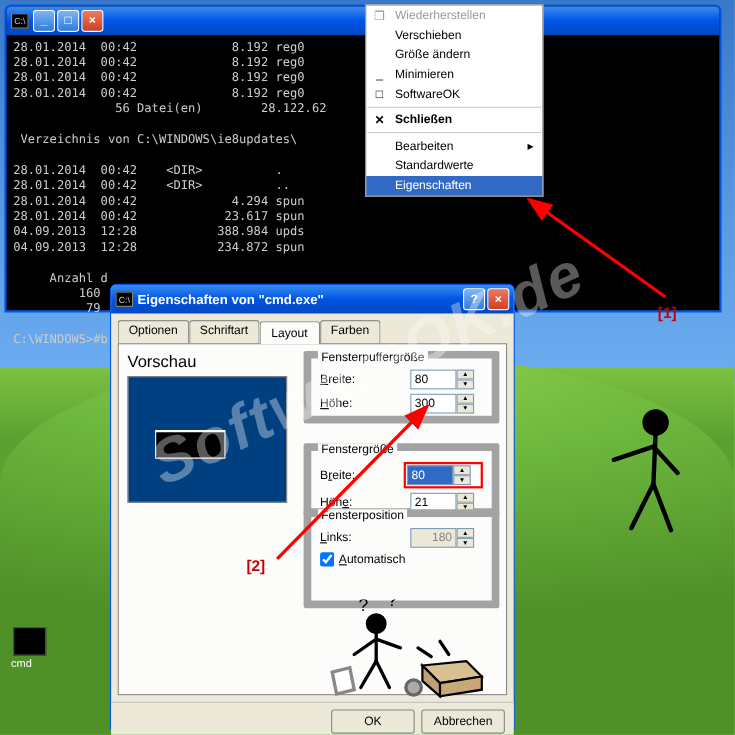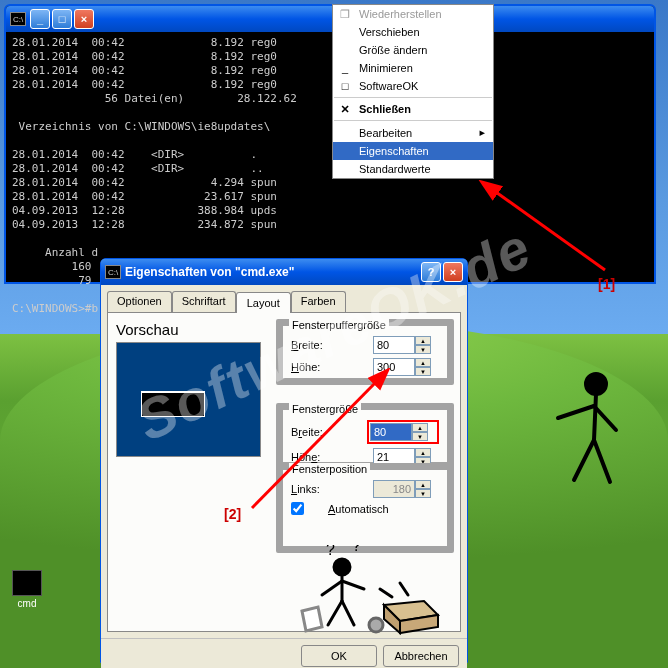--- a/index.html
+++ b/index.html
@@ -55,36 +55,36 @@
   .field-row { display: flex; align-items: center; margin-bottom: 4px; gap: 27px; }
   .field-label { flex: 1; font-size: 11px; }
   .field-label u { text-decoration: underline; }
   .spinner { display: flex; width: 66px; }
   .spinner input { width: 42px; height: 18px; font-size: 11px; padding: 1px 3px; border: 1px solid #7f9db9; text-align: left; }
   .spinner input[disabled] { background: #ece9d8; color: #888; text-align: right; }
   .spinner .updown { width: 16px; display: flex; flex-direction: column; }
   .spinner .ud { height: 9px; border: 1px solid #7f9db9; background: #ece9d8; font-size: 6px; display:flex; align-items:center; justify-content:center; cursor:pointer; }
   .highlight-box { border: 2px solid red; padding: 1px; display: inline-flex; }
   .highlight-box .spinner input { background: #316ac5; color: #fff; }
-  .checkbox-row { display: flex; align-items: center; font-size: 11px; margin-top: 4px; gap: 20px; }
+  .checkbox-row { display: flex; align-items: center; font-size: 11px; margin-top: 4px; }
   .checkbox-row input { margin-right: 4px; }
   
   .dlg-buttons { display: flex; justify-content: flex-end; gap: 6px; padding: 6px 8px; border-top: 1px solid #c0c0c0; background: #ece9d8; }
   .dlg-btn { width: 76px; height: 22px; font-size: 11px; border: 1px solid #888; background: #ece9d8; border-radius: 3px; cursor:pointer; }
   
   
   .arrow-svg { position: absolute; z-index: 50; pointer-events: none; }
   .annot { position: absolute; color: #c00; font-weight: bold; font-size: 14px; z-index: 51; }
   
   
   .stickman1 { position: absolute; right: 40px; top: 370px; z-index: 2; }
   .stickman2 { position: absolute; left: 290px; bottom: 50px; z-index: 25; }
   
   
-  .desk-icon { position: absolute; left: 10px; top: 570px; width: 34px; text-align: center; z-index: 1; }
+  .desk-icon { position: absolute; left: 10px; top: 570px; width: 34px; z-index: 1; }
   .desk-icon .ico { width: 30px; height: 26px; background: #000; border: 1px solid #555; margin: 0 auto; }
   .desk-icon .lbl { font-size: 10px; color: #fff; margin-top: 2px; }
 </style>
 </head>
 <body>
 
 <div class="desktop-bg"></div>
 <div class="hill"></div>
 <div class="clouds"></div>
 <div class="clouds2"></div>
@@ -161,27 +161,27 @@
     <div class="sysmenu-item bold">
       <span class="sysmenu-icon">✕</span>
       <span>Schließen</span>
     </div>
     <div class="sysmenu-sep"></div>
     <div class="sysmenu-item">
       <span class="sysmenu-icon"></span>
       <span>Bearbeiten</span>
       <span class="arrow">▸</span>
     </div>
+    <div class="sysmenu-item">
+      <span class="sysmenu-icon"></span>
+      <span>Standardwerte</span>
+    </div>
     <div class="sysmenu-item highlighted">
       <span class="sysmenu-icon"></span>
       <span>Eigenschaften</span>
-    </div>
-    <div class="sysmenu-item">
-      <span class="sysmenu-icon"></span>
-      <span>Standardwerte</span>
     </div>
   </div>
 
 <svg class="arrow-svg" style="left:475px; top:180px;" width="150" height="110">
   <defs>
       <marker id="ah1" markerWidth="10" markerHeight="10" refX="2" refY="3" orient="auto">
         <path d="M0,0 L0,6 L8,3 z" fill="#f00"></path>
       </marker>
     </defs>
   <line x1="130" y1="90" x2="18" y2="10" stroke="#f00" stroke-width="3" marker-end="url(#ah1)"></line>

